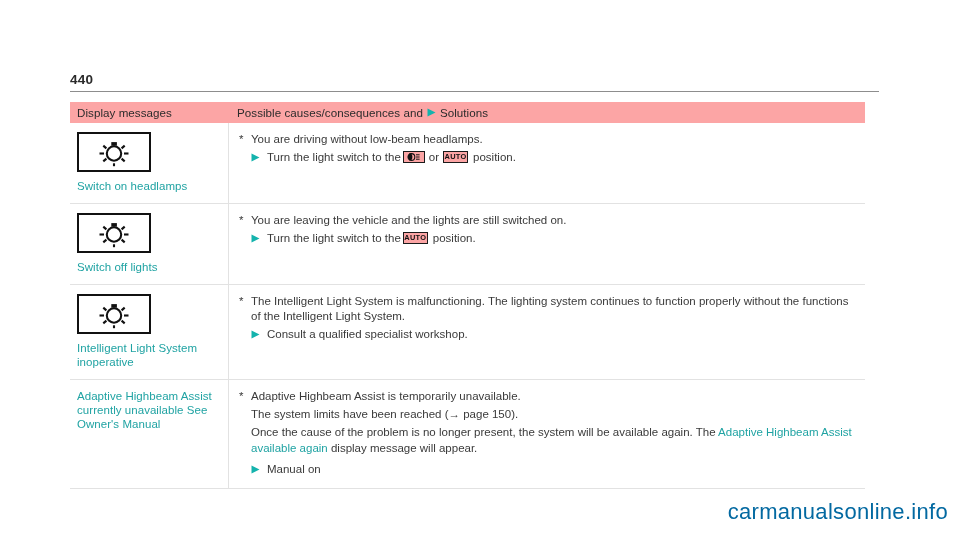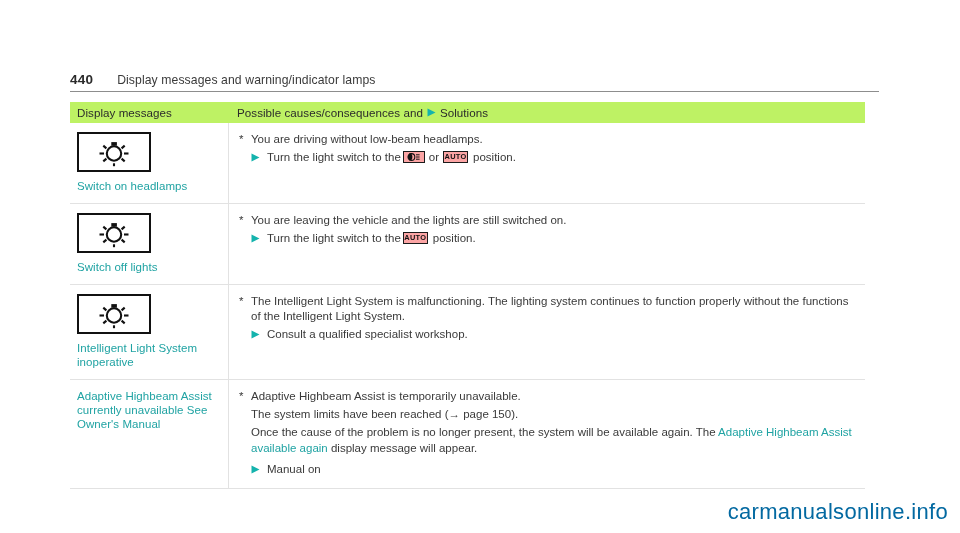--- a/index.html
+++ b/index.html
@@ -44,21 +44,21 @@
   
   .table {
     position: absolute;
     left: 70px;
     top: 102px;
     width: 795px;
     border-collapse: collapse;
   }
   .table-header {
     display: flex;
-    background: #bef264;
+    background: #fca5a5;
     height: 21px;
     align-items: center;
   }
   .th {
     font-size: 11.6px;
     color: #2b2b2b;
     letter-spacing: .05px;
     white-space: nowrap;
   }
   .th-left { width: 159px; padding-left: 7px; box-sizing: border-box; }
@@ -177,21 +177,20 @@
     color: #0369a1;
     letter-spacing: .3px;
     font-family: "Liberation Sans", sans-serif;
   }
 </style>
 </head>
 <body>
 
 <div class="page-header">
   <span class="page-number">440</span>
-  <span class="page-title">Display messages and warning/indicator lamps</span>
 </div>
 
 <div class="table">
 
   <div class="table-header">
     <div class="th th-left">Display messages</div>
     <div class="th th-right">
       <span>Possible causes/consequences and</span>
       <span style="display:inline-flex;align-items:center;">
         <svg width="9" height="9" viewBox="0 0 9 9">

